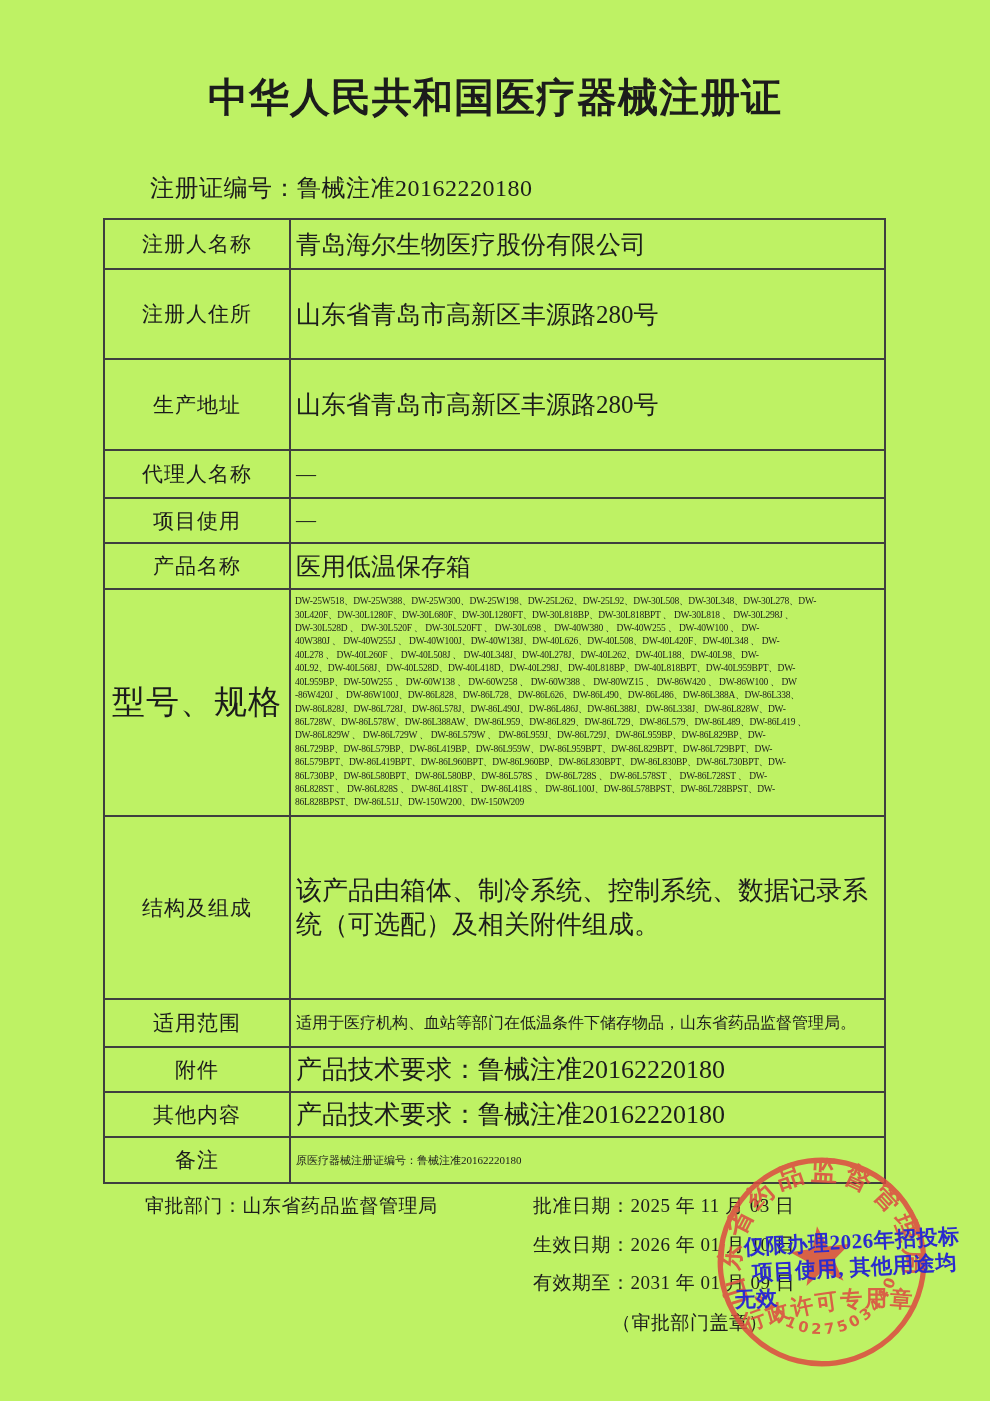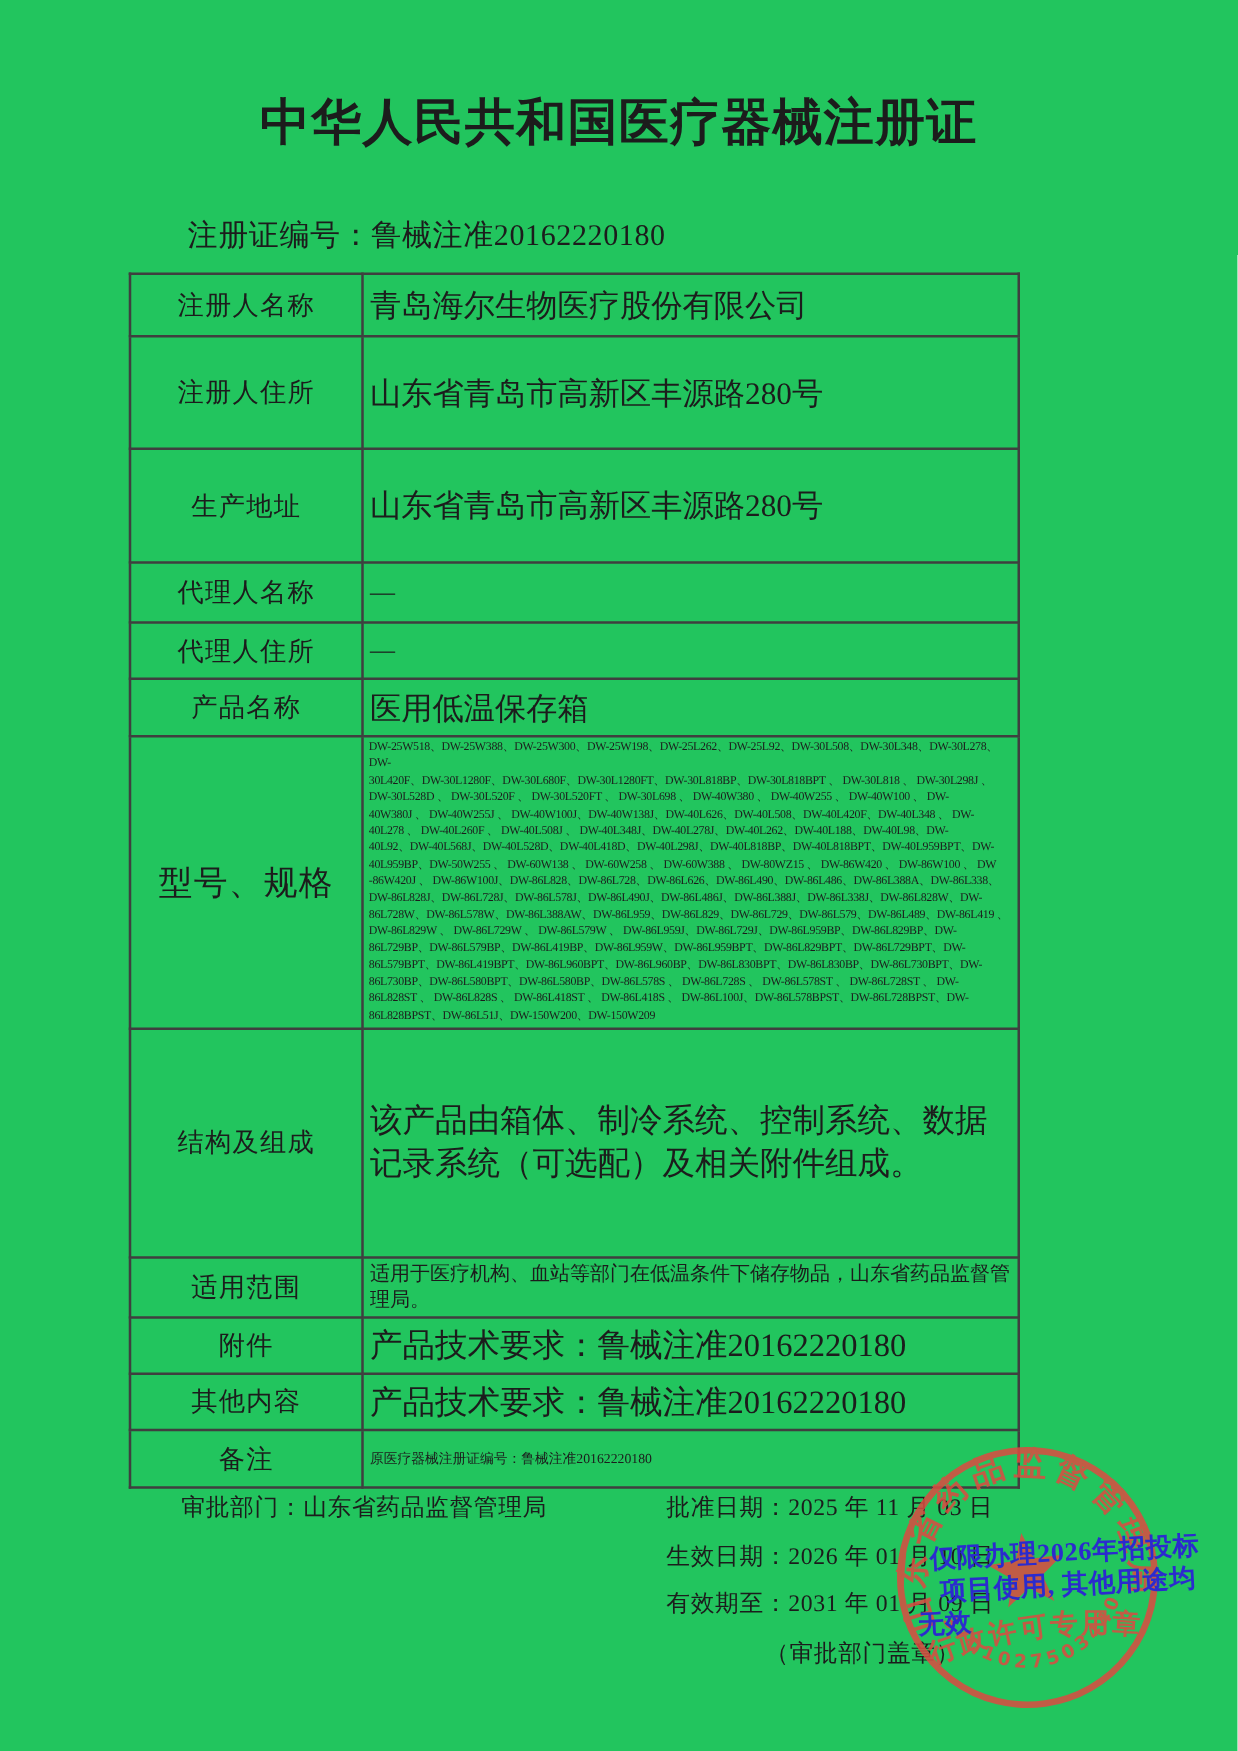--- a/index.html
+++ b/index.html
@@ -1,45 +1,45 @@
 <!DOCTYPE html>
 <html><head>
 <meta charset="utf-8">
 <style>
   html,body{margin:0;padding:0;background:#ffffff;}
   .page{
     position:relative;
     width:990px;height:1401px;
-    background:#22c55e;
+    background:#bef264;
     font-family:"Liberation Serif","DejaVu Serif",serif;
     color:#1c1c1c;
     overflow:hidden;
   }
   .title{
     position:absolute;left:0;top:70px;width:990px;
     text-align:center;font-size:40px;font-weight:bold;letter-spacing:1px;
   }
   .regno{
     position:absolute;left:150px;top:172px;
     font-size:24px;letter-spacing:0.5px;
   }
   table.cert{
     position:absolute;left:103px;top:218px;
-    width:713px;border-collapse:collapse;table-layout:fixed;
+    width:783px;border-collapse:collapse;table-layout:fixed;
   }
   table.cert td{
     border:2px solid #3f3f3f;
     vertical-align:middle;
     overflow:hidden;
   }
   td.lbl{
     width:182px;text-align:center;font-size:21px;letter-spacing:1px;
   }
   td.val{padding:2px 4px 2px 5px;font-size:25px;}
-  tr.r-models td.lbl{font-size:27px;}
+  tr.r-models td.lbl{font-size:33px;}
   tr.r-dash td.val{font-size:20px;}
   td.val-models{
     font-family:"Liberation Serif","DejaVu Serif",serif;
     font-size:9.5px;line-height:13.4px;letter-spacing:-0.25px;
     white-space:pre-line;vertical-align:middle;padding:2px 2px 2px 4px;
   }
   td.val-struct{font-size:26px;line-height:34px;}
   td.val-scope{font-size:16px;}
   td.val-attach{font-size:26px;}
   td.val-note{font-size:11px;}
@@ -86,21 +86,21 @@
     </tr>
     <tr style="height:91px;">
       <td class="lbl">生产地址</td>
       <td class="val">山东省青岛市高新区丰源路280号</td>
     </tr>
     <tr class="r-dash" style="height:48px;">
       <td class="lbl">代理人名称</td>
       <td class="val">—</td>
     </tr>
     <tr class="r-dash" style="height:45px;">
-      <td class="lbl">代理人住所</td>
+      <td class="lbl">项目使用</td>
       <td class="val">—</td>
     </tr>
     <tr style="height:46px;">
       <td class="lbl">产品名称</td>
       <td class="val">医用低温保存箱</td>
     </tr>
     <tr class="r-models" style="height:227px;">
       <td class="lbl">型号、规格</td>
       <td class="val val-models">DW-25W518、DW-25W388、DW-25W300、DW-25W198、DW-25L262、DW-25L92、DW-30L508、DW-30L348、DW-30L278、DW-
 30L420F、DW-30L1280F、DW-30L680F、DW-30L1280FT、DW-30L818BP、DW-30L818BPT 、 DW-30L818 、 DW-30L298J 、

